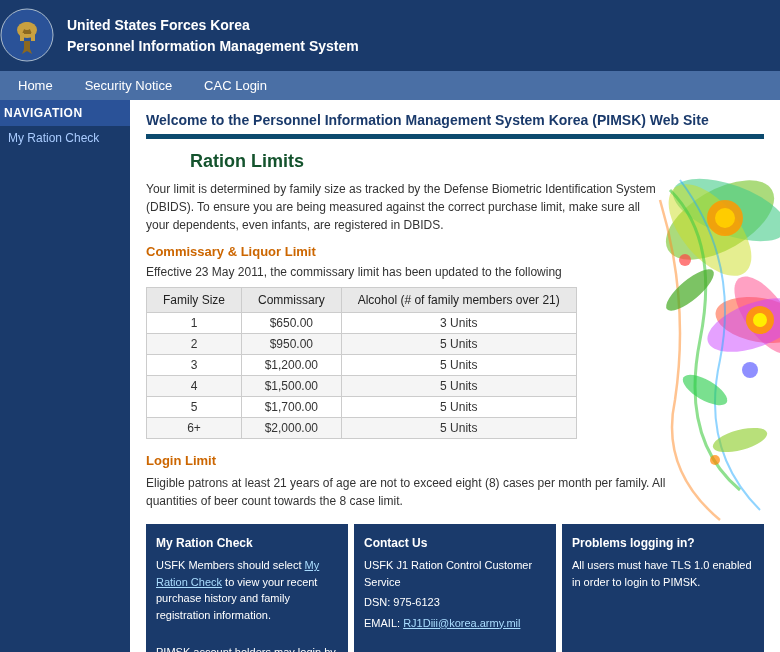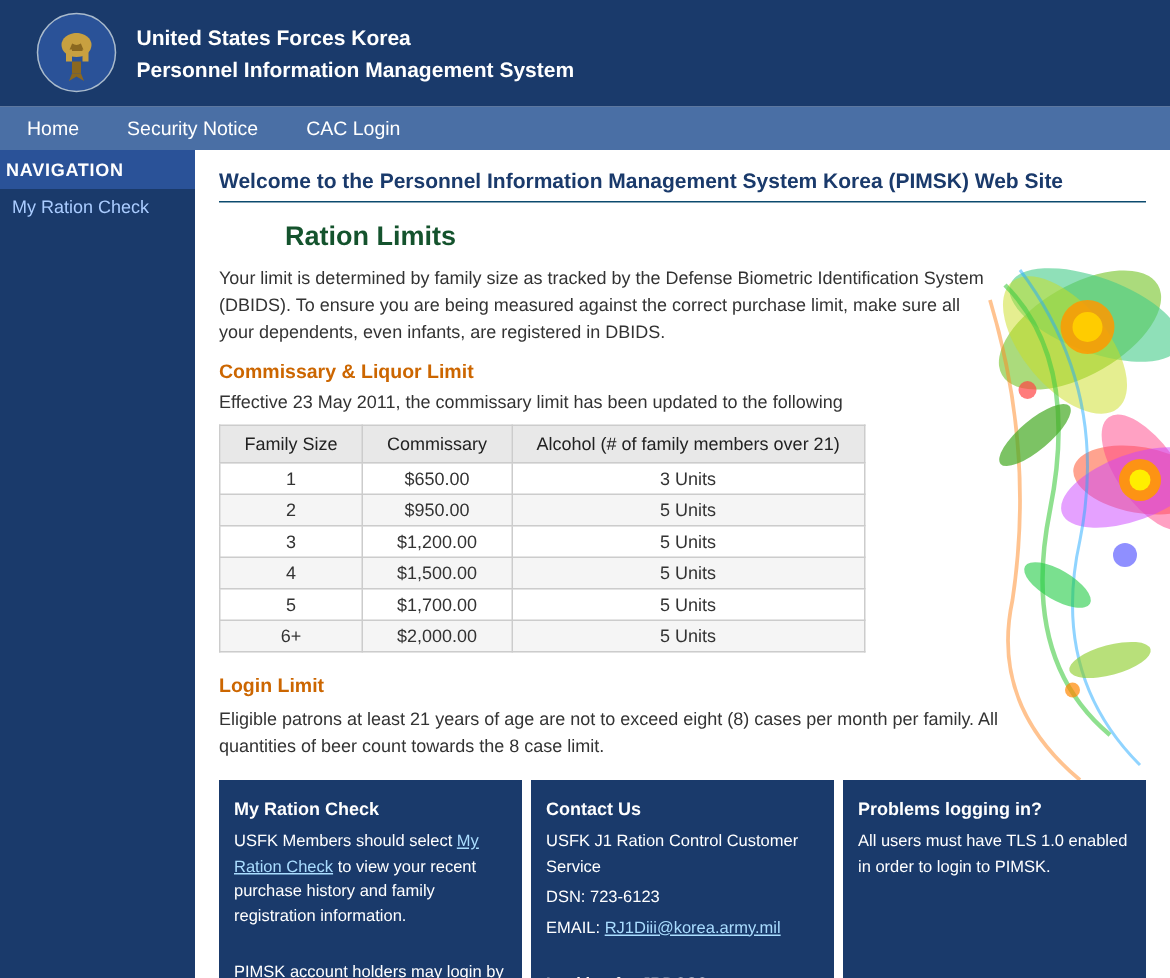--- a/index.html
+++ b/index.html
@@ -1,38 +1,38 @@
 <!DOCTYPE html>
 <html><head>
   <meta charset="utf-8">
   <style>
     * { margin: 0; padding: 0; box-sizing: border-box; }
     body { font-family: Arial, sans-serif; font-size: 13px; background: #c8c8c8; width: 780px; }
 
     
-    .header { background: #1a3a6b; display: flex; align-items: center; padding: 8px 24px; min-height: 60px; }
+    .header { background: #1a3a6b; display: flex; align-items: center; padding: 8px 0; min-height: 60px; }
     .header-logo { width: 55px; height: 55px; margin-right: 12px; flex-shrink: 0; }
     .header-title { color: white; font-size: 14px; font-weight: bold; line-height: 1.5; }
 
     
     .navbar { background: #4a6fa5; padding: 4px 8px; display: flex; gap: 12px; }
     .navbar a { color: white; text-decoration: none; font-size: 13px; padding: 3px 10px; }
 
     
     .main-layout { display: flex; background: white; min-height: 560px; }
 
     
     .sidebar { width: 130px; background: #1a3a6b; flex-shrink: 0; }
     .sidebar-nav-title { background: #2a5298; color: white; font-size: 12px; font-weight: bold; padding: 6px 4px; text-transform: uppercase; letter-spacing: 0.5px; }
     .sidebar-item { color: #aaccff; font-size: 12px; padding: 5px 8px; cursor: pointer; }
 
     
     .content { flex: 1; padding: 12px 16px; background: white; position: relative; overflow: hidden; }
 
-    .page-title { font-size: 14px; font-weight: bold; color: #1a3a6b; margin-bottom: 12px; border-bottom: 1px solid #0c4a6e; padding-bottom: 6px; }
+    .page-title { font-size: 14px; font-weight: bold; color: #1a3a6b; margin-bottom: 12px; border-bottom: 5px solid #0c4a6e; padding-bottom: 6px; }
 
     
     .bg-decoration { position: absolute; right: -20px; top: 40px; width: 280px; height: 420px; pointer-events: none; z-index: 0; }
 
     .content-inner { position: relative; z-index: 1; }
 
     .section-title { font-size: 18px; font-weight: bold; color: #14532d; margin-bottom: 8px; margin-left: 44px; }
 
     .intro-text { font-size: 12px; color: #333; line-height: 1.5; margin-bottom: 10px; max-width: 520px; }
 
@@ -184,21 +184,21 @@
         <div class="info-box">
           <div class="info-box-title">My Ration Check</div>
           <p>USFK Members should select <a href="#">My Ration Check</a> to view your recent purchase history and family registration information.</p>
           <br>
           <p>PIMSK account holders may login by selecting "CAC Login" from the menu above.</p>
         </div>
 
         <div class="info-box">
           <div class="info-box-title">Contact Us</div>
           <p>USFK J1 Ration Control Customer Service</p>
-          <p>DSN: 723-6123</p>
+          <p>DSN: 975-6123</p>
           <p>EMAIL: <a href="#">RJ1Diii@korea.army.mil</a></p>
           <br>
           <p style="font-weight:bold;">Looking for JRDCS?</p>
           
         </div>
 
         <div class="info-box">
           <div class="info-box-title">Problems logging in?</div>
           <p>All users must have TLS 1.0 enabled in order to login to PIMSK.</p>
           <br>

